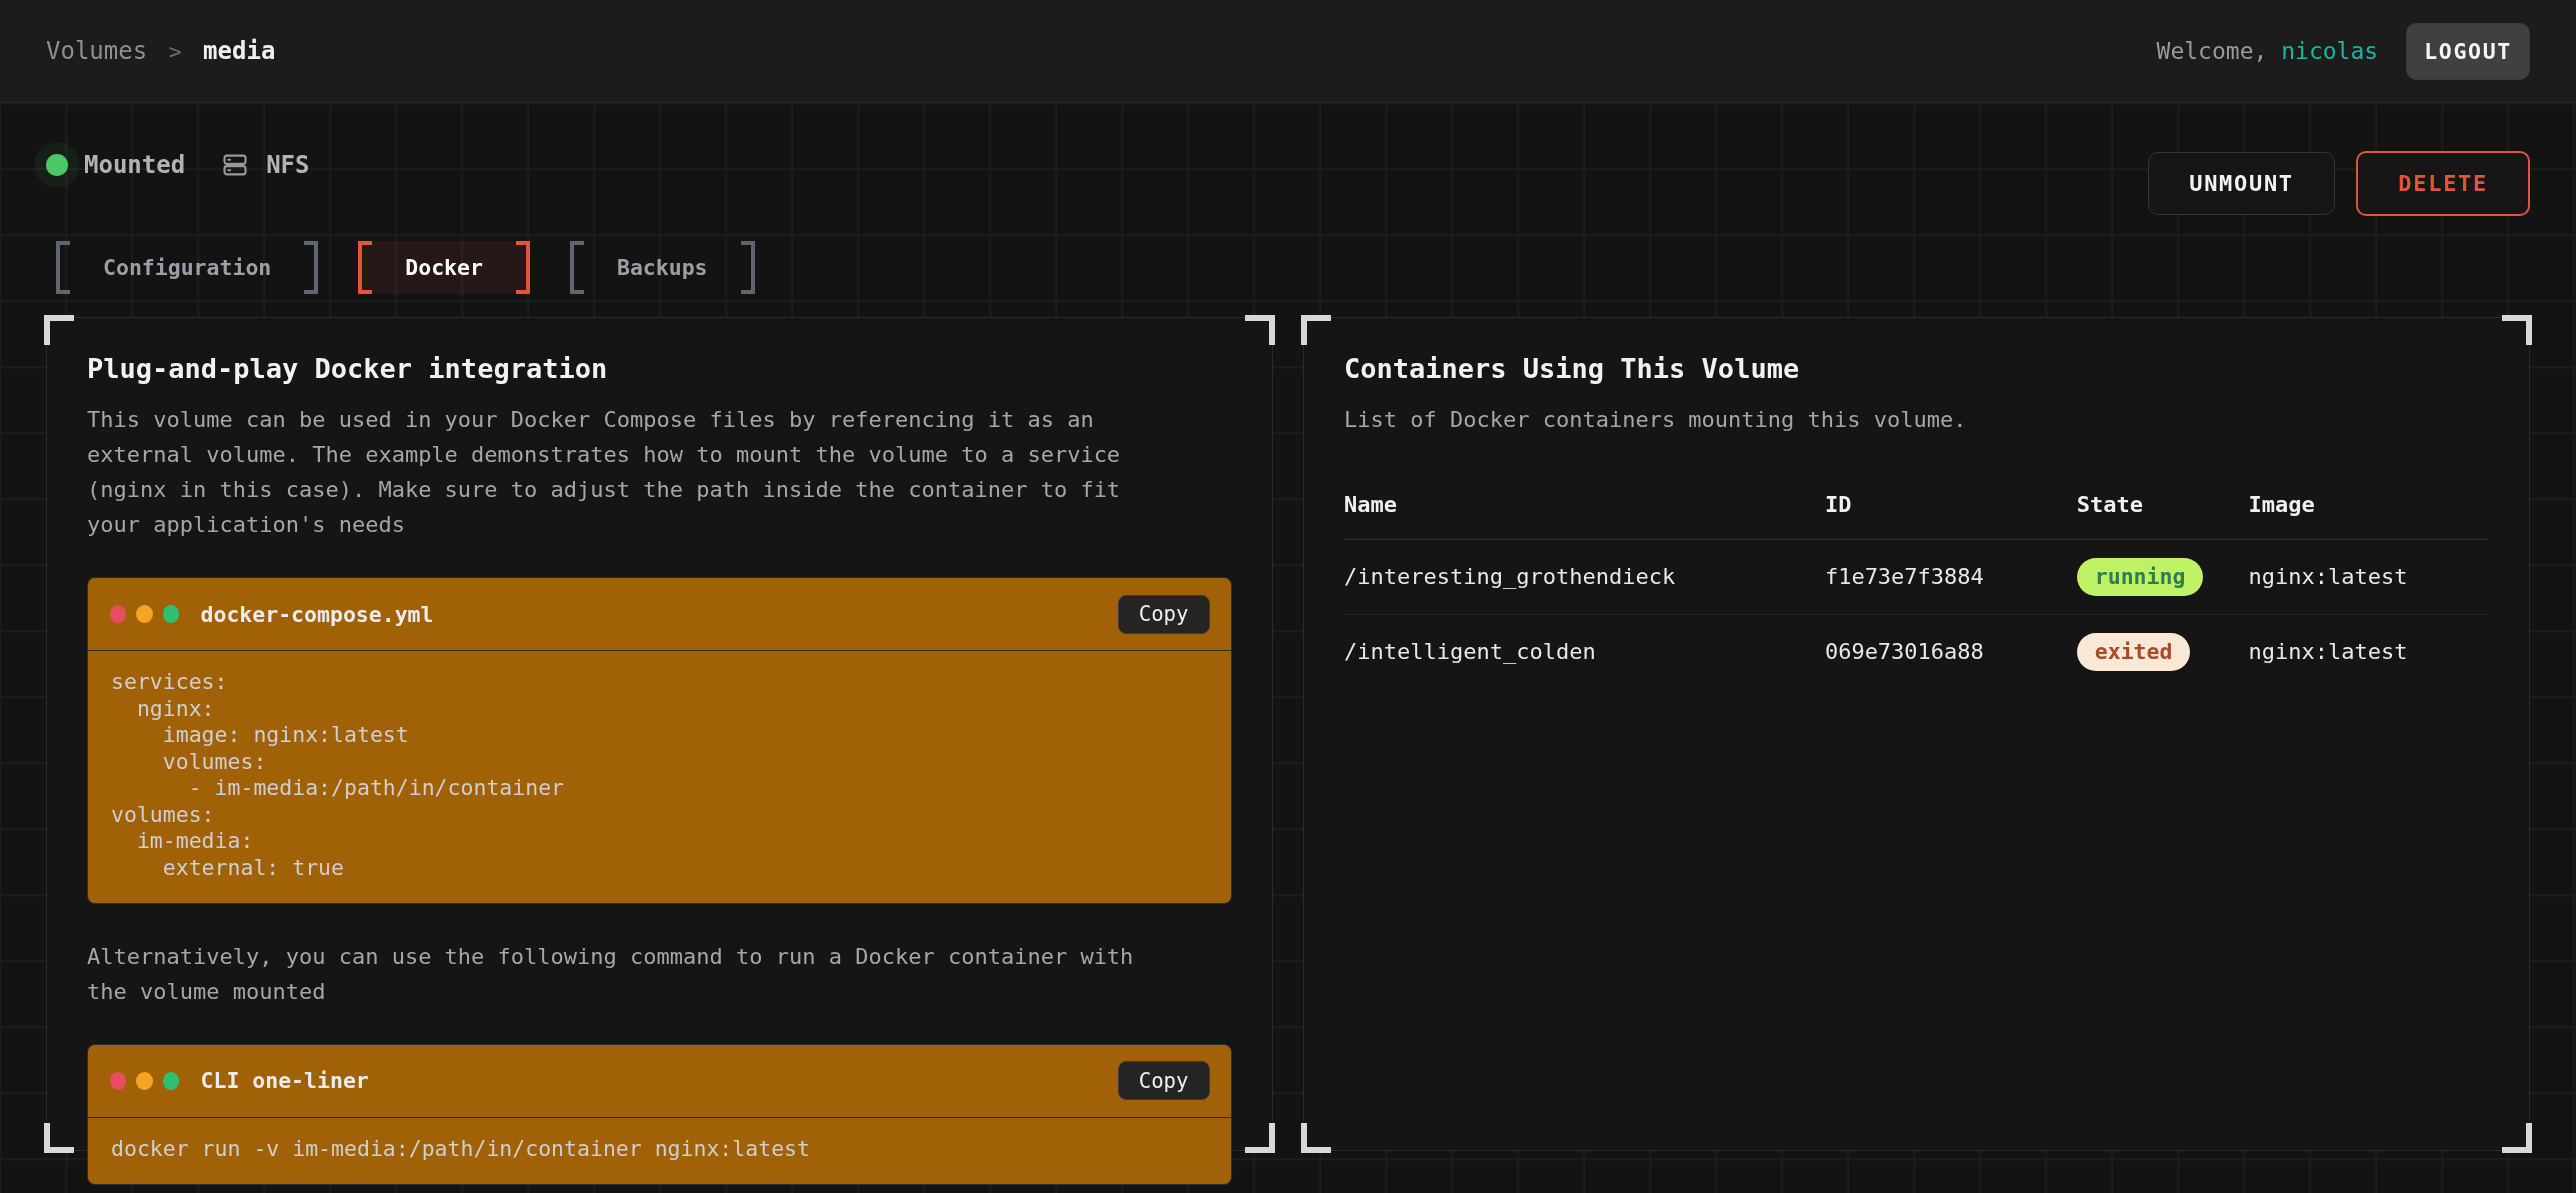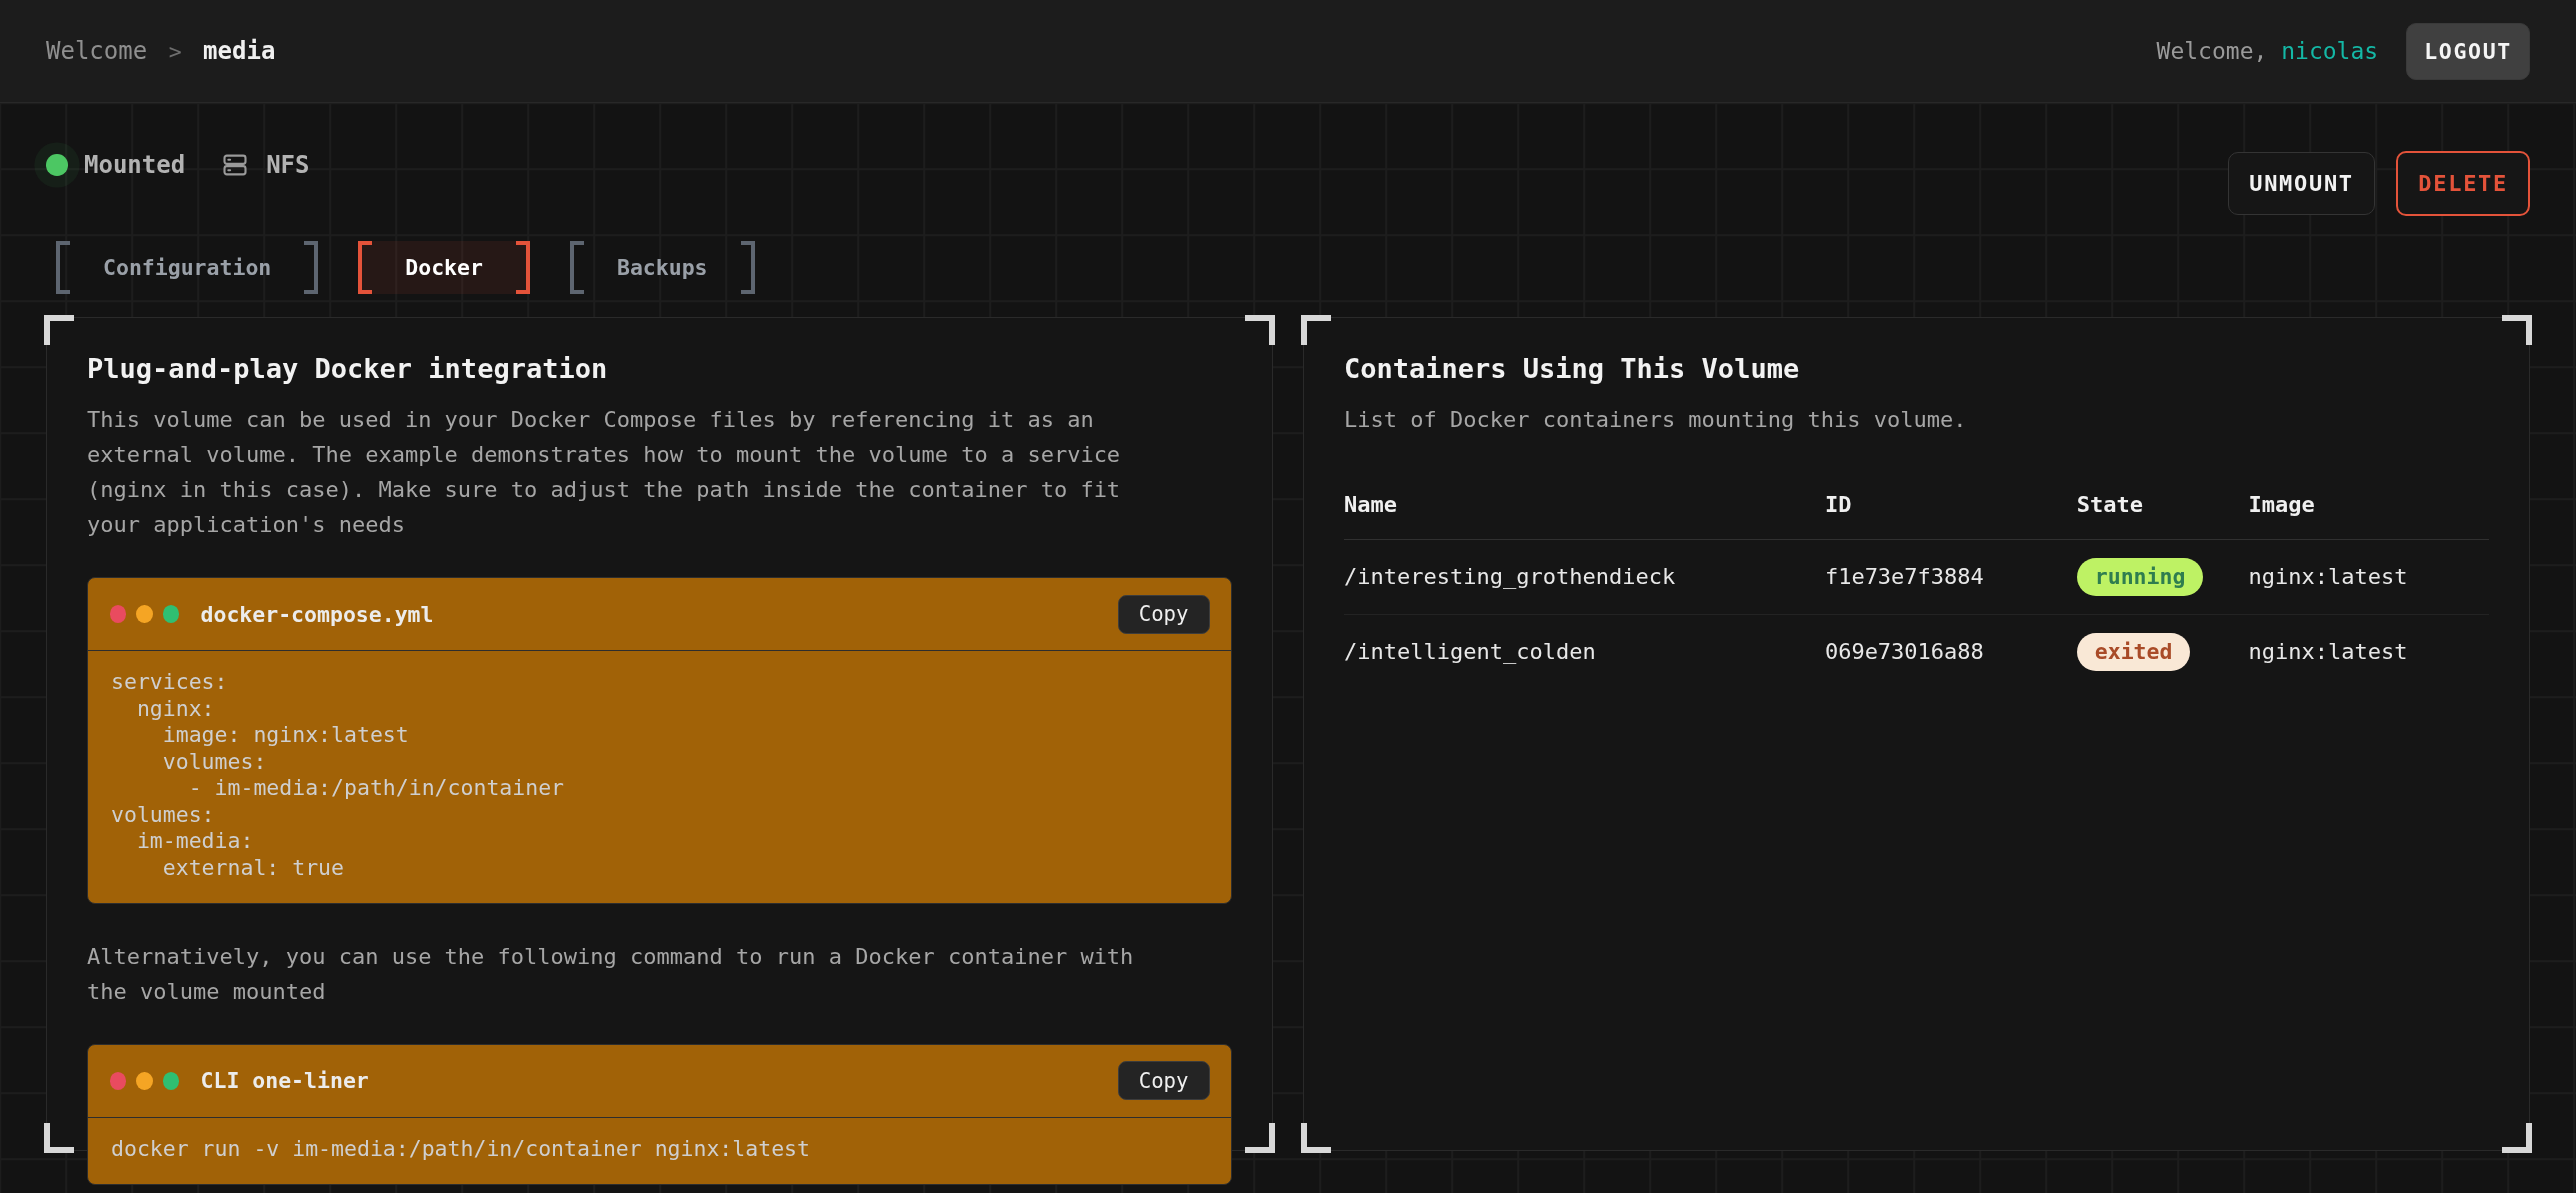--- a/index.html
+++ b/index.html
@@ -58,21 +58,21 @@
     width: 21.5px; height: 21.5px; border-radius: 50%;
     background: #4cc763;
     box-shadow: 0 0 0 11.6px rgba(76,199,99,0.07);
   }
   .status-label { font-size: 24px; font-weight: 700; color: #b3b3b3; }
   .nfs-icon { margin-left: 18px; display: flex; align-items: center; }
   .status-right { display: flex; align-items: center; gap: 21.5px; }
   .btn-unmount, .btn-delete {
     font-family: inherit;
     font-size: 22px; font-weight: 700; letter-spacing: 1.7px;
-    border-radius: 10px; padding: 18px 20px; cursor: pointer;
+    border-radius: 10px; padding: 18px 40px; cursor: pointer;
     background: transparent;
   }
   .btn-unmount { color: #f2f2f2; border: 1.7px solid #343434; background: #161616; }
   .btn-delete { color: #e4533a; border: 2.5px solid #e4533a; background: #161616; }
 
   
   .tabs { margin-top: 25px; display: flex; align-items: stretch; gap: 30px; }
   .tab { display: inline-flex; align-items: stretch; height: 53px; cursor: pointer; margin-left: 10px; }
   .tab .brk { width: 14px; border: 4.1px solid #5d6570; }
   .tab .brk.l { border-right: none; }
@@ -162,21 +162,21 @@
     padding: 6.6px 18px; border-radius: 826px;
   }
   .badge.running { background: #bef264; color: #2f7d4f; }
   .badge.exited { background: #f9e8d6; color: #a94b28; }
 </style>
 </head>
 <body>
 
 <header class="topbar">
   <nav class="breadcrumb">
-    <span class="crumb-root">Welcome</span>
+    <span class="crumb-root">Volumes</span>
     <span class="crumb-sep">&gt;</span>
     <span class="crumb-current">media</span>
   </nav>
   <div class="topbar-right">
     <span class="welcome"><span>Welcome, </span><span class="username">nicolas</span></span>
     <button class="btn-logout">LOGOUT</button>
   </div>
 </header>
 
 <div class="main">

